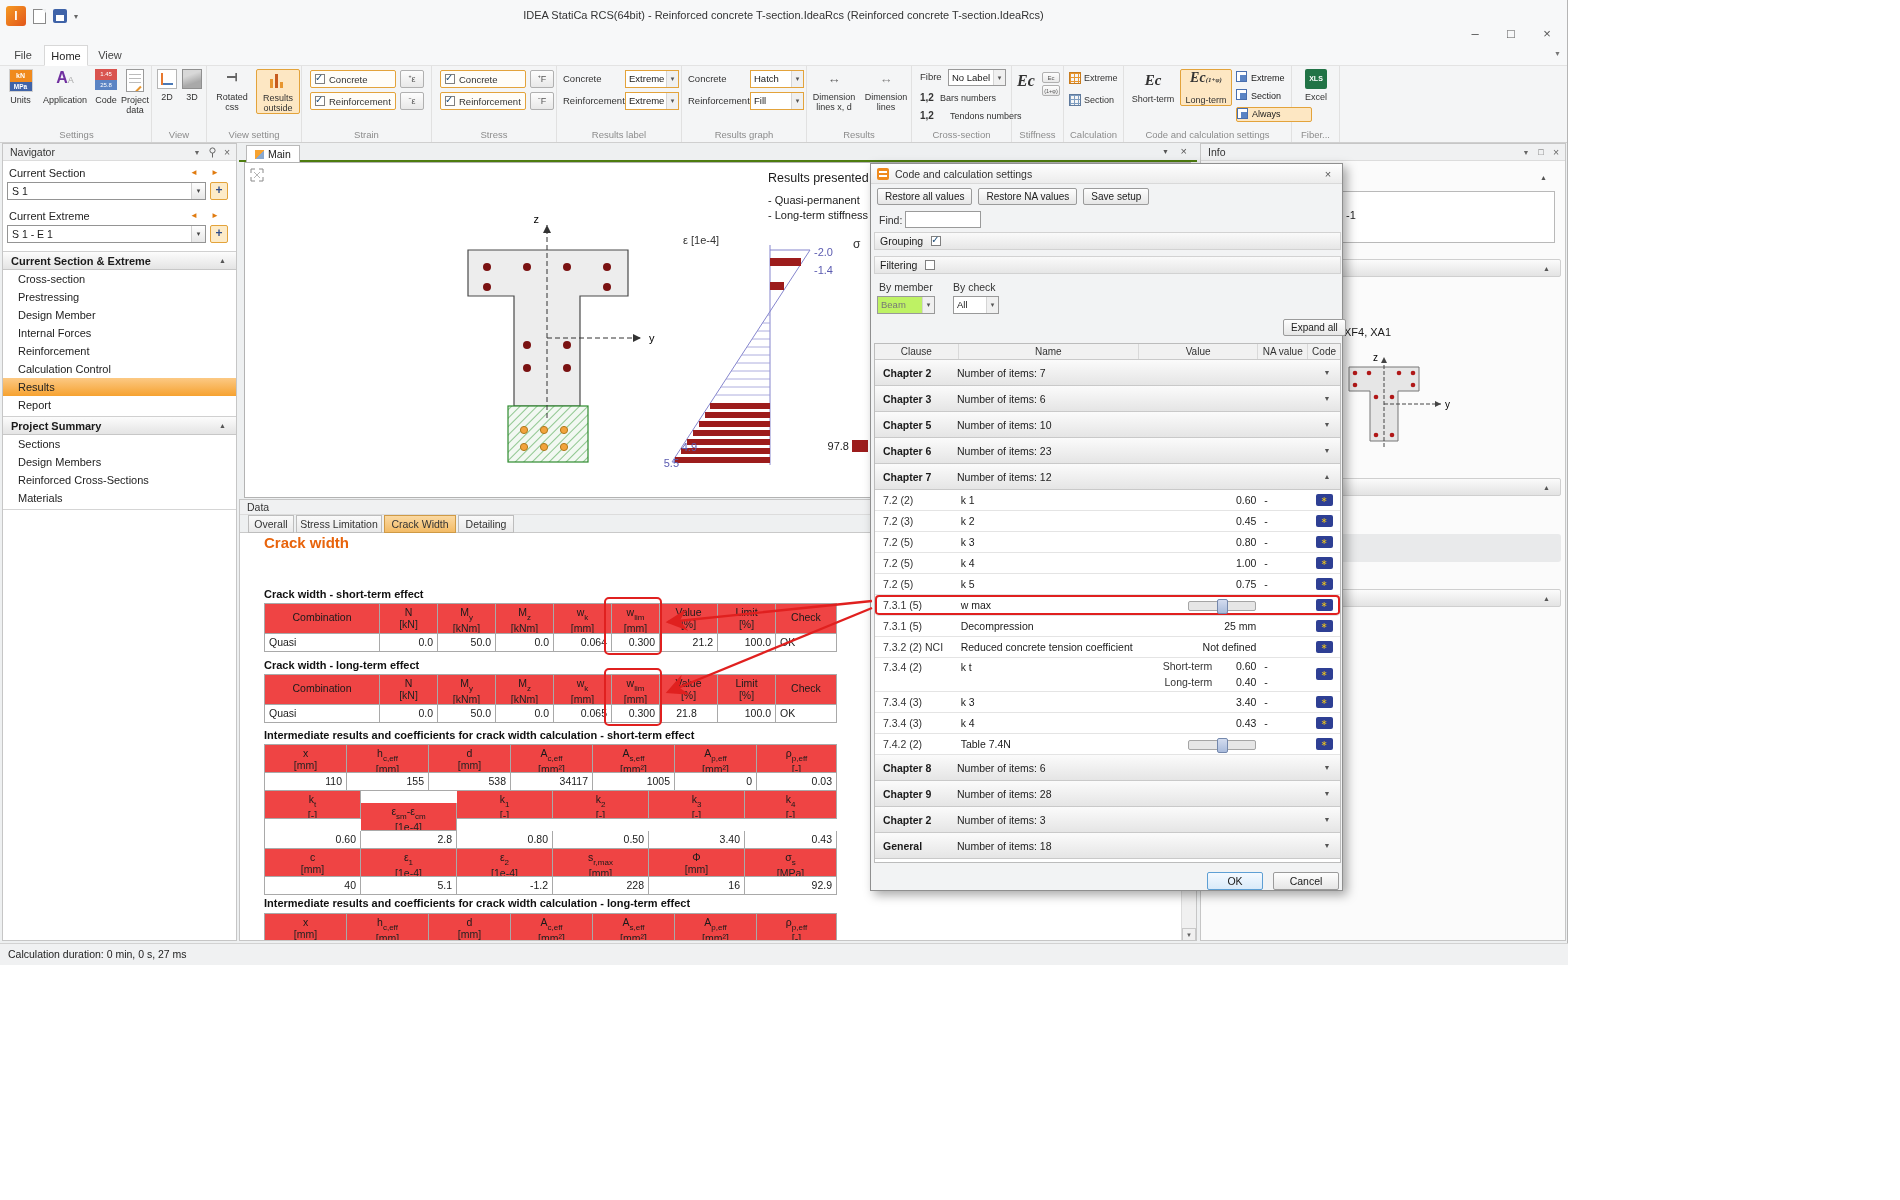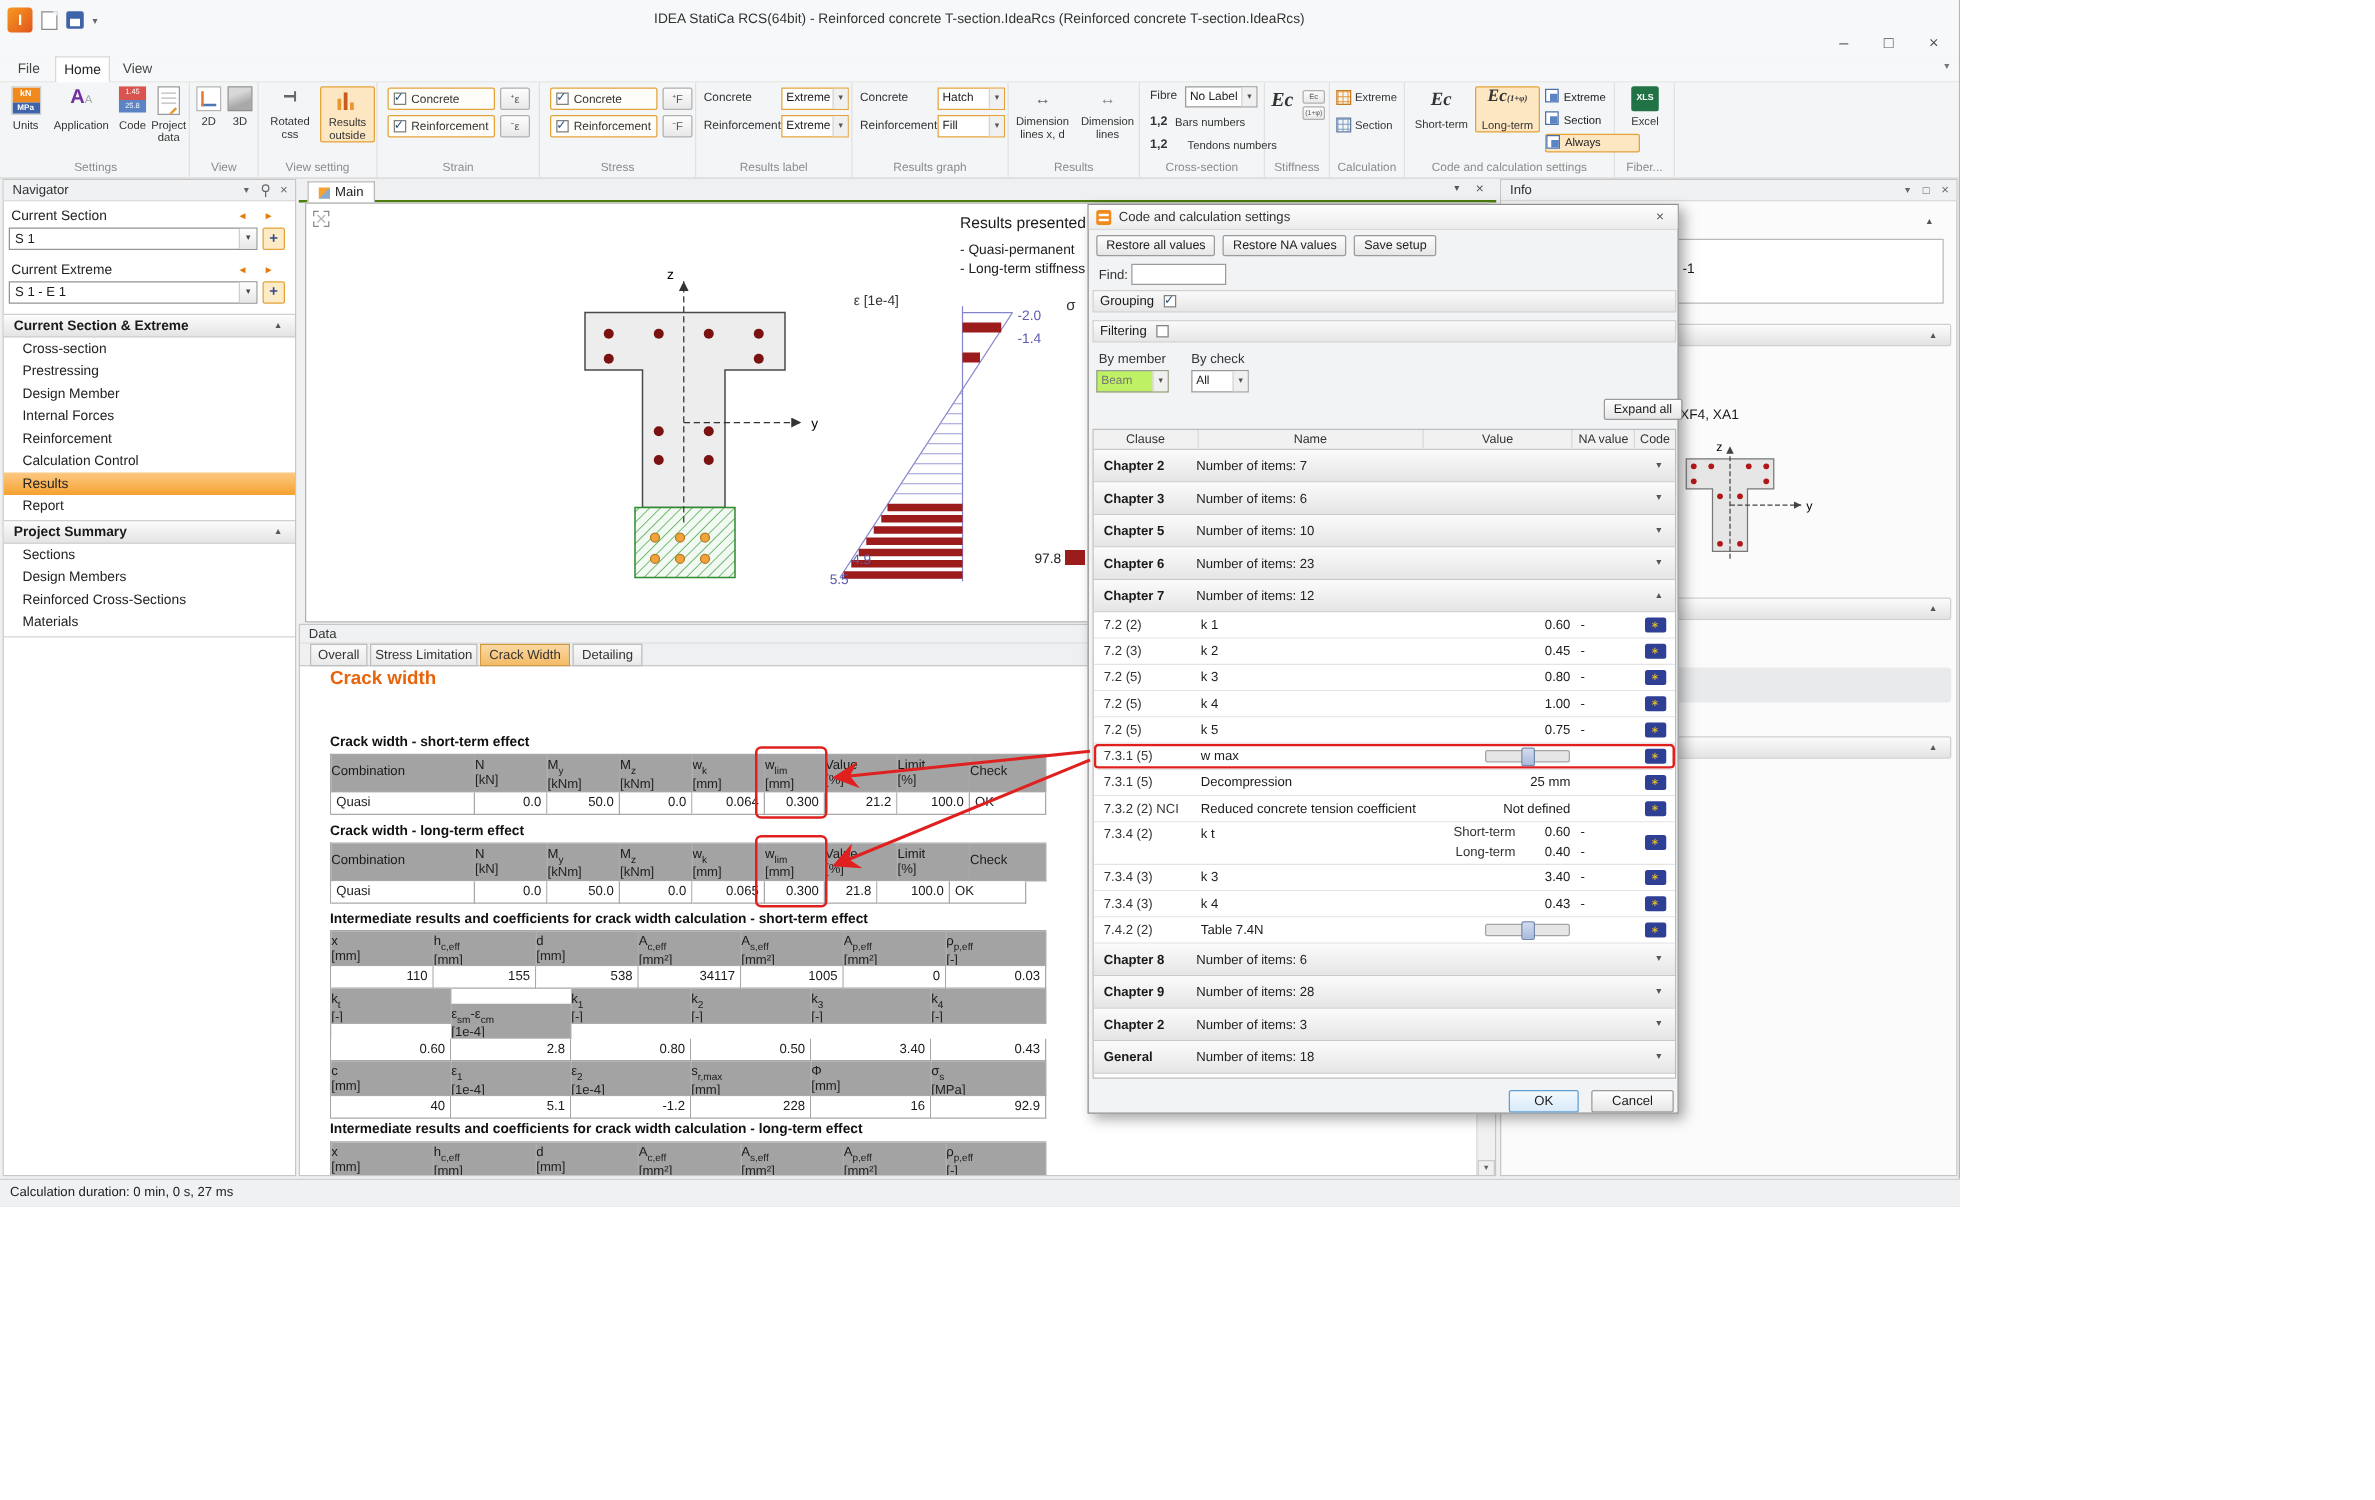--- a/index.html
+++ b/index.html
@@ -61,21 +61,21 @@
   
   .doccapbar{position:absolute;background:#eef0f1;border-bottom:2px solid #4d7c0f}
   .doctab{position:absolute;background:#fff;border:1px solid #b9b9b9;border-bottom:none;font-size:10.5px;display:flex;align-items:center;gap:4px;padding:0 8px}
   
   .dtab{position:absolute;top:0;height:18px;line-height:17px;text-align:center;font-size:10.5px;border:1px solid #bdbdbd;background:linear-gradient(#fafafa,#e9e9e9);color:#333;overflow:hidden;white-space:nowrap}
   .dtab.active{background:linear-gradient(#fbd9a2,#f3bb66);border-color:#cf9a46}
   .dhead{position:absolute;font-size:15px;font-weight:bold;color:#e8640c}
   .dcap{position:absolute;font-size:11px;font-weight:bold;color:#111;white-space:nowrap}
   .ttable{position:absolute;display:flex;flex-wrap:wrap;background:#fff;border-left:1px solid #a9a9a9;border-top:1px solid #a9a9a9}
   .cell{border-right:1px solid #a9a9a9;border-bottom:1px solid #a9a9a9;font-size:10.5px;overflow:hidden;background:#fff}
-  .cell.h{background:#a3a3a3;}
+  .cell.h{background:#ef4444;text-align:center}
   .hl1{line-height:13px;padding-top:2px}
   .cell.h sub{font-size:8px;position:relative;top:1px}
   .hl2{line-height:11px;color:#222}
   .cell.h.single .hl1{line-height:26px;padding-top:0}
   .cell.v{line-height:17px}
   .cell.num{text-align:right;padding-right:4px}
   .cell.txt{text-align:left;padding-left:4px}
   .sbar{position:absolute;background:#f0f0f0;border-left:1px solid #dcdcdc}
   .sarrow{position:absolute;left:0;width:14px;height:13px;background:#f0f0f0;border:1px solid #c9c9c9;color:#606060;font-size:6px;text-align:center;line-height:12px}
   .sthumb{position:absolute;left:1px;width:11px;background:#cdcdcd;border:1px solid #b3b3b3;border-radius:2px}
@@ -592,21 +592,21 @@
           </div>
           <div class="cell h single" style="width: 61px; height: 30px;">
             <div class="hl1"><span>Check</span></div>
           </div>
           <div class="cell v txt" style="width: 115px; height: 18px;">Quasi</div>
           <div class="cell v num" style="width: 58px; height: 18px;">0.0</div>
           <div class="cell v num" style="width: 58px; height: 18px;">50.0</div>
           <div class="cell v num" style="width: 58px; height: 18px;">0.0</div>
           <div class="cell v num" style="width: 58px; height: 18px;">0.065</div>
           <div class="cell v num" style="width: 48px; height: 18px;">0.300</div>
-          <div class="cell v num" style="width: 42px; height: 18px;">21.8</div>
+          <div class="cell v num" style="width: 58px; height: 18px; text-align: center;">21.8</div>
           <div class="cell v num" style="width: 58px; height: 18px;">100.0</div>
           <div class="cell v txt" style="width: 61px; height: 18px;">OK</div>
         </div>
     <div class="dcap" style="left:24px;top:229px">Intermediate results and coefficients for crack width calculation - short-term effect</div>
     <div class="ttable" style="left:24px;top:244px;width:573px">
           <div class="cell h" style="width: 82px; height: 28px;">
             <div class="hl1"><span>x</span></div>
             <div class="hl2">[mm]</div>
           </div>
           <div class="cell h" style="width: 82px; height: 28px;">

